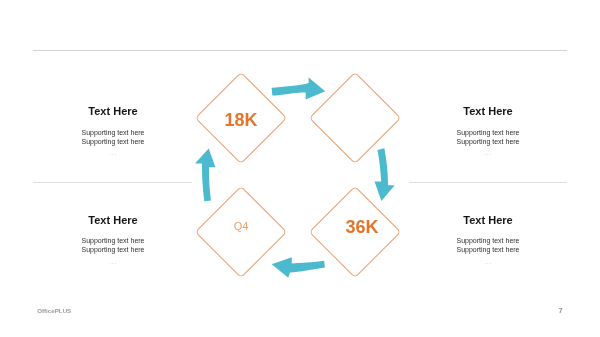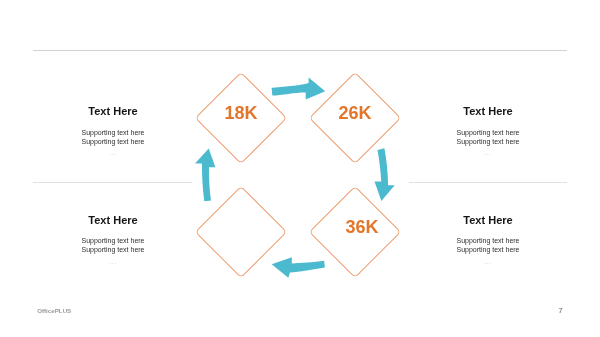--- a/index.html
+++ b/index.html
@@ -57,30 +57,30 @@
     <div class="dots">...</div>
   </div>
 
   <svg class="dsvg" width="600" height="337" viewBox="0 0 600 337">
     <rect x="208.85" y="85.85" width="64.3" height="64.3" rx="4" ry="4" transform="rotate(45 241 118)" fill="none" stroke="#eb9d6e" stroke-width="0.95"></rect>
     <rect x="322.85" y="85.85" width="64.3" height="64.3" rx="4" ry="4" transform="rotate(45 355 118)" fill="none" stroke="#eb9d6e" stroke-width="0.95"></rect>
     <rect x="322.85" y="199.85" width="64.3" height="64.3" rx="4" ry="4" transform="rotate(45 355 232)" fill="none" stroke="#eb9d6e" stroke-width="0.95"></rect>
     <rect x="208.85" y="199.85" width="64.3" height="64.3" rx="4" ry="4" transform="rotate(45 241 232)" fill="none" stroke="#eb9d6e" stroke-width="0.95"></rect>
   </svg>
 
-  <div class="dlabel" style="left:196px;top:104px">
+  <div class="dlabel" style="left:196px;top:111px">
     <div class="dnum">18K</div>
   </div>
   <div class="dlabel" style="left:310px;top:104px">
-    <div class="dnum">26K</div>
   </div>
   <div class="dlabel" style="left:317px;top:218px">
     <div class="dnum">36K</div>
   </div>
   <div class="dlabel" style="left:196px;top:218px">
+    <div class="dq">Q4</div>
   </div>
 
   <svg width="600" height="337" viewBox="0 0 600 337">
     <path d="M271.6 87.8 C282.0 86.8 300.0 85.7 308.6 83.0 L308.6 77.6 L325.2 91.3 L305.7 99.4 L305.7 92.4 C296.0 92.2 282.0 95.0 272.3 95.6 Z" fill="#4CBACE"></path>
     <path d="M377.5 150.0 C379.4 160.0 380.7 172.0 381.2 181.5 L374.5 181.5 L381.4 201.0 L394.7 185.3 L388.1 185.3 C387.9 172.0 386.6 160.0 384.4 148.2 Z" fill="#4CBACE"></path>
     <path d="M324.2 260.7 C314.0 262.4 300.0 263.0 291.8 263.4 L291.8 257.2 L271.7 264.3 L288.3 277.8 L290.0 272.6 C299.5 272.2 313.0 269.6 324.9 267.6 Z" fill="#4CBACE"></path>
     <path d="M211.0 200.4 C209.4 188.0 208.8 176.0 209.0 167.3 L215.4 167.3 L208.7 148.4 L195.0 163.6 L202.0 163.6 C201.8 176.0 202.6 188.0 204.3 201.3 Z" fill="#4CBACE"></path>
   </svg>
 
   <div class="foot" style="left:37.2px;top:306.9px">OfficePLUS</div>

